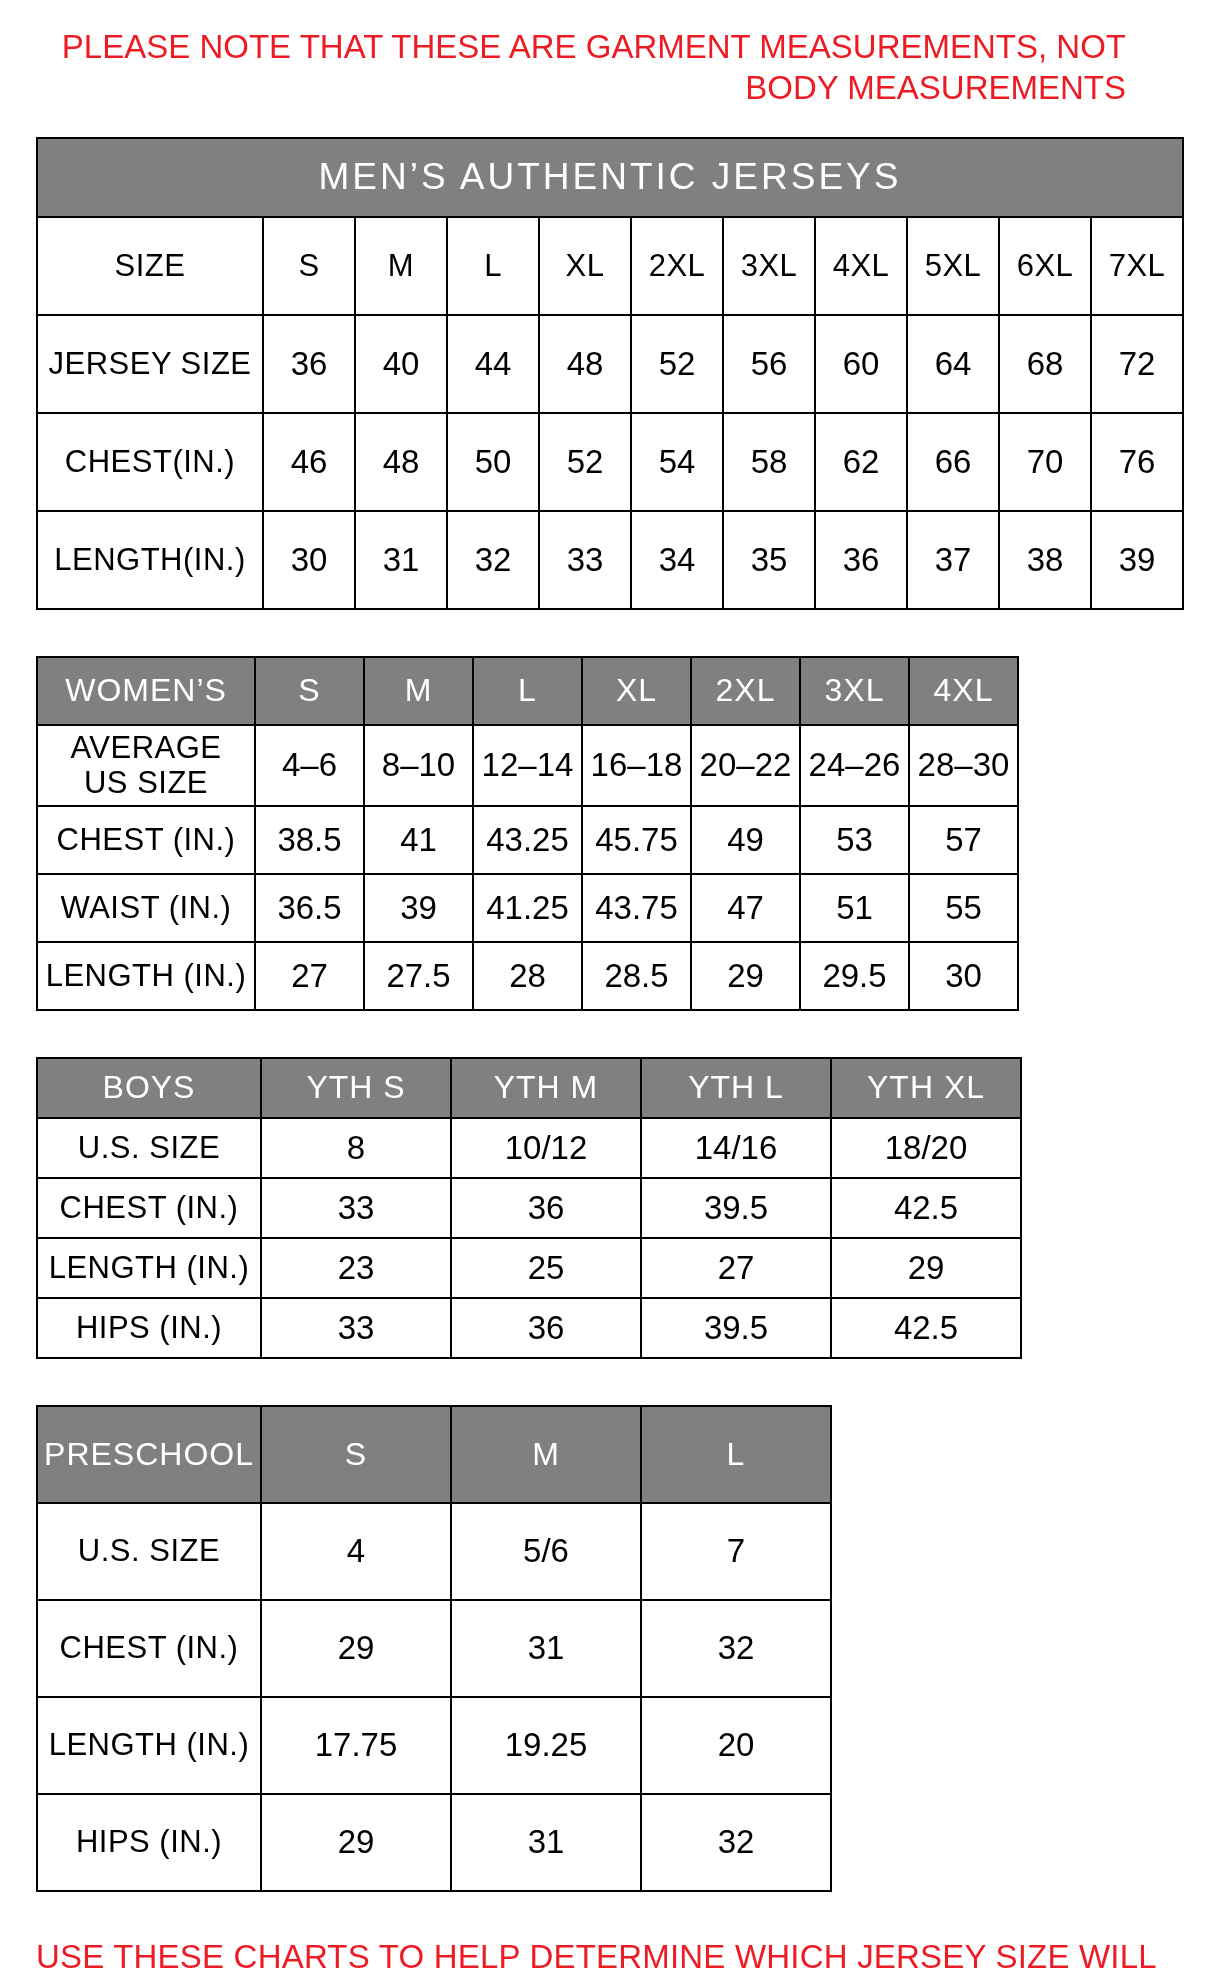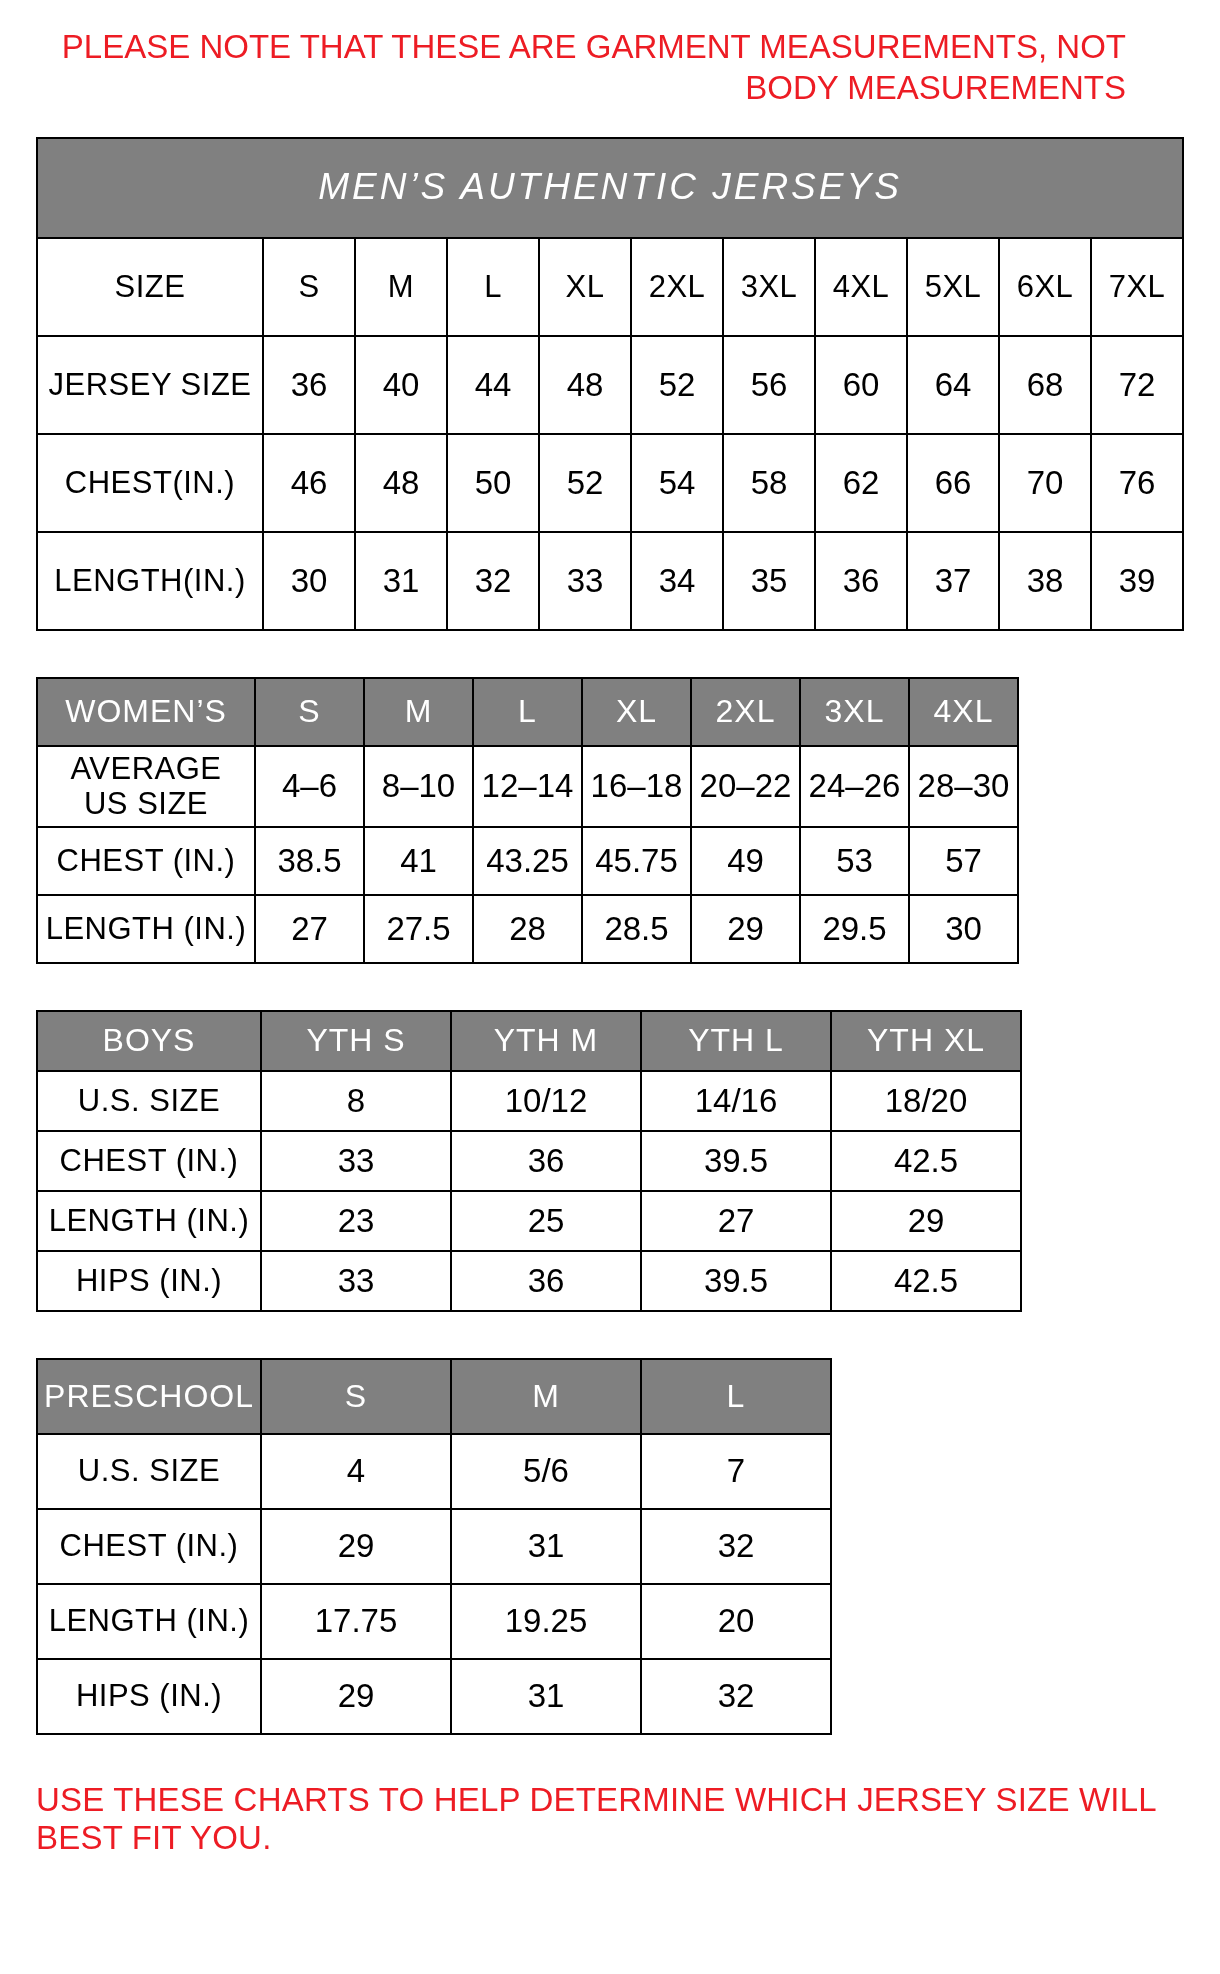--- a/index.html
+++ b/index.html
@@ -54,24 +54,24 @@
   .mens-title-th {
     background: #808080;
     color: #ffffff;
     font-size: 37px;
     letter-spacing: 3px;
   }
   .row-label { font-size: 31px; letter-spacing: 0.5px; }
   .cell { font-size: 33px; }
 
   .mens tr { height: 98px; }
-  .mens tr.title-row { height: 100px; font-style: italic; }
+  .mens tr.title-row { height: 79px; }
   .womens tr { height: 68px; }
   .boys tr { height: 60px; }
-  .preschool tr { height: 75px; }
+  .preschool tr { height: 97px; }
 
   .footer {
     color: #ed1c24;
     font-size: 33px;
     margin-top: 8px;
     letter-spacing: 0.2px;
   }
 </style>
 </head>
 <body>
@@ -194,20 +194,30 @@
         <td class="row-label">CHEST (IN.)</td>
         <td class="cell">38.5</td>
         <td class="cell">41</td>
         <td class="cell">43.25</td>
         <td class="cell">45.75</td>
         <td class="cell">49</td>
         <td class="cell">53</td>
         <td class="cell">57</td>
       </tr>
       <tr>
+        <td class="row-label">WAIST (IN.)</td>
+        <td class="cell">36.5</td>
+        <td class="cell">39</td>
+        <td class="cell">41.25</td>
+        <td class="cell">43.75</td>
+        <td class="cell">47</td>
+        <td class="cell">51</td>
+        <td class="cell">55</td>
+      </tr>
+      <tr>
         <td class="row-label">LENGTH (IN.)</td>
         <td class="cell">27</td>
         <td class="cell">27.5</td>
         <td class="cell">28</td>
         <td class="cell">28.5</td>
         <td class="cell">29</td>
         <td class="cell">29.5</td>
         <td class="cell">30</td>
       </tr>
     </tbody>

